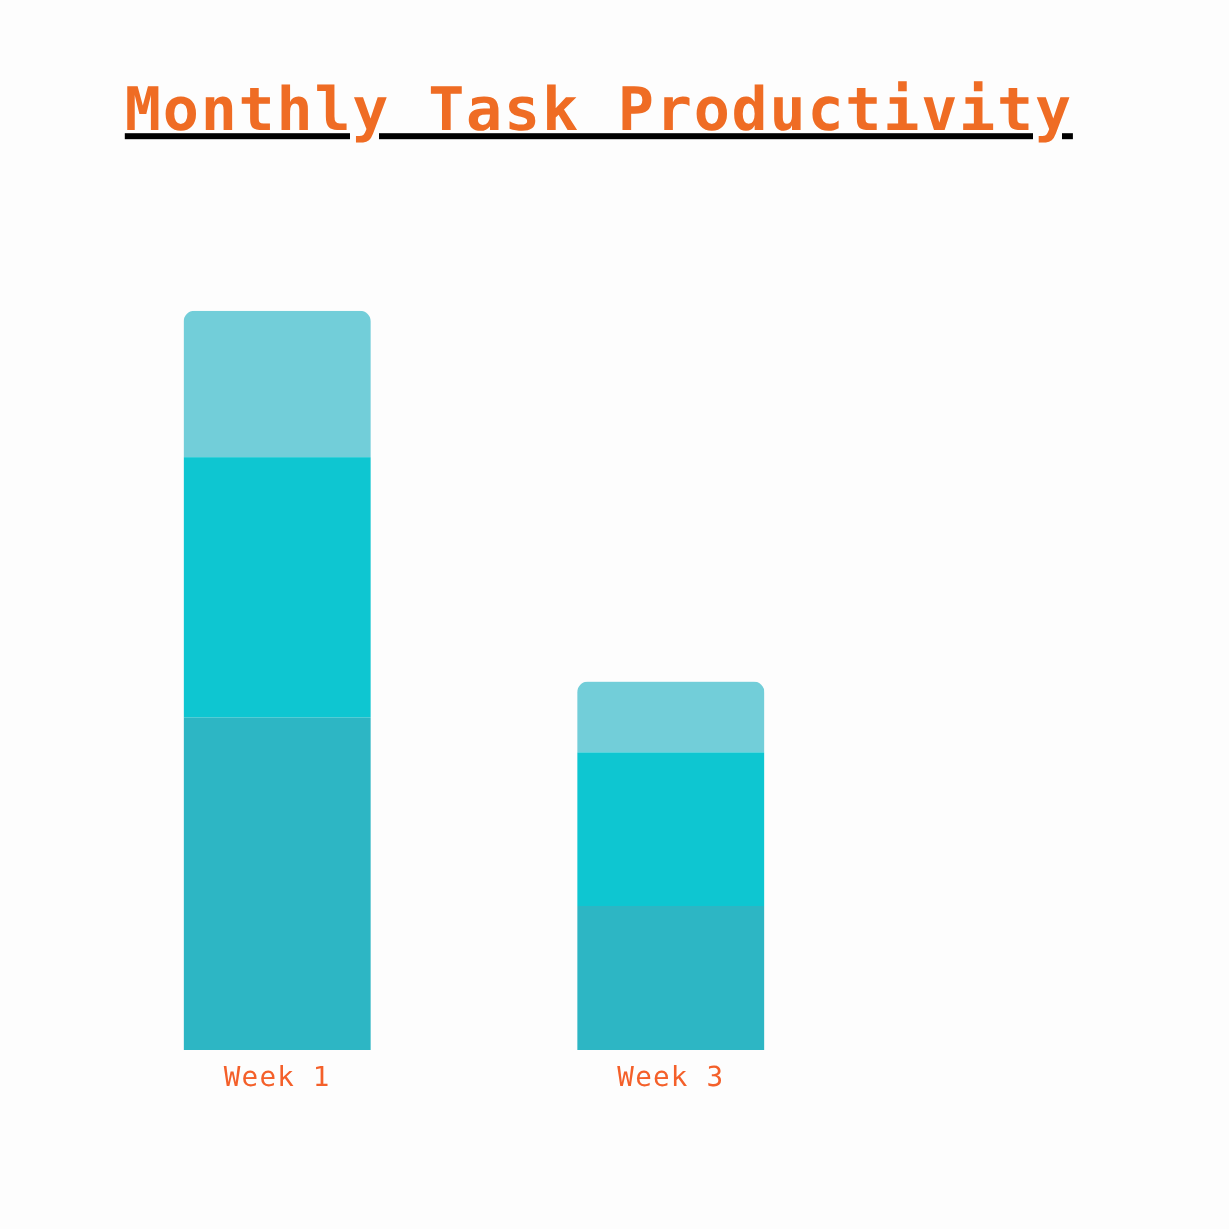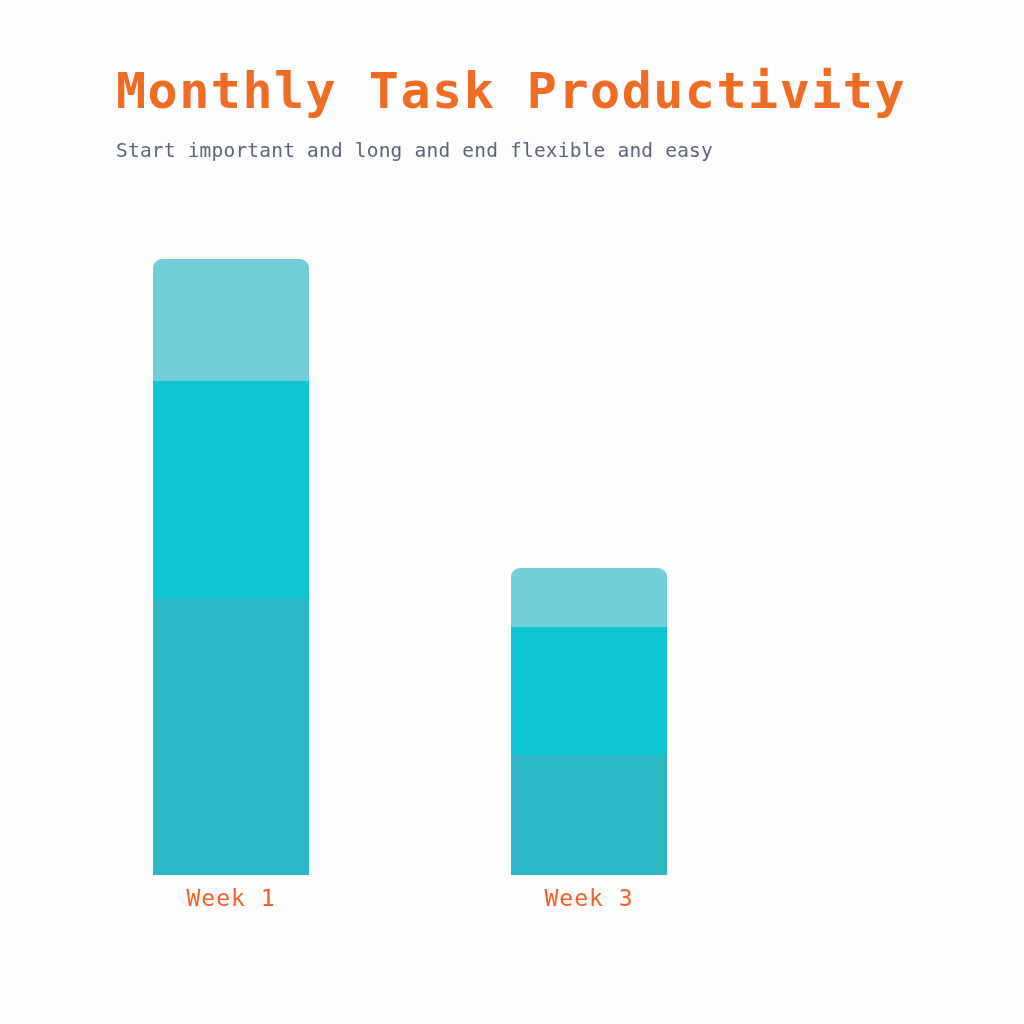--- a/index.html
+++ b/index.html
@@ -18,23 +18,24 @@
   #chart-root {
     position: absolute;
     left: 0; top: 0;
     width: 1024px;
     height: 1024px;
   }
 
   
   .header-block {
     position: absolute;
-    left: 116px;
+    left: 104px;
     top: 62px;
     width: 860px;
+    text-decoration: underline;
   }
   .chart-title {
     font-family: "DejaVu Sans Mono", monospace;
     font-size: 50px;
     font-weight: 700;
     letter-spacing: 1.5px;
     color: #ef6c24;
     line-height: 1.16;
     margin: 0;
     white-space: nowrap;
@@ -94,34 +95,33 @@
     white-space: nowrap;
   }
 </style>
 </head>
 <body>
 
 <div id="chart-root">
 
   <div class="header-block">
     <h1 class="chart-title">Monthly Task Productivity</h1>
-    <p class="chart-subtitle">Start important and long and end flexible and easy</p>
   </div>
 
   <div class="plot-area">
 
   <div class="bar-group" style="left: 153px;">
         <div class="bar-stack">
           <div class="seg" style="height: 122px; background: rgb(114, 206, 217);"></div>
           <div class="seg" style="height: 217px; background: rgb(14, 198, 209);"></div>
           <div class="seg" style="height: 277px; background: rgb(45, 182, 196);"></div>
         </div>
         <div class="bar-label">Week 1</div>
       </div>
-      <div class="bar-group" style="left: 511px;">
+      <div class="bar-group" style="left: 481px;">
         <div class="bar-stack">
           <div class="seg" style="height: 59px; background: rgb(114, 206, 217);"></div>
           <div class="seg" style="height: 128px; background: rgb(14, 198, 209);"></div>
           <div class="seg" style="height: 120px; background: rgb(45, 182, 196);"></div>
         </div>
         <div class="bar-label">Week 3</div>
       </div>
     </div>
 
 </div>

